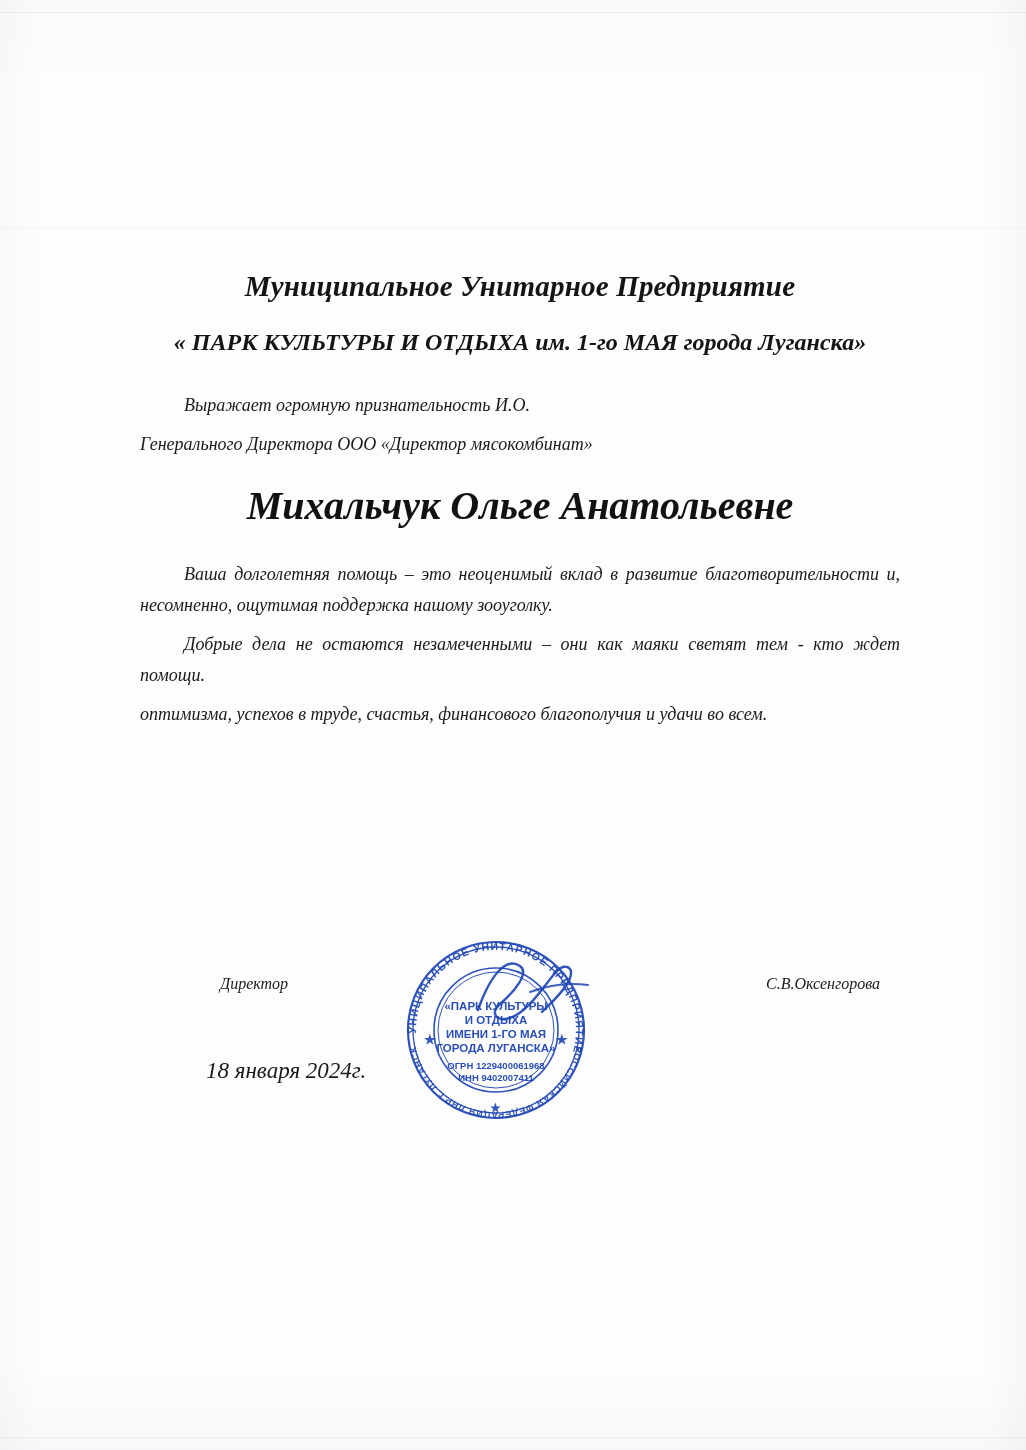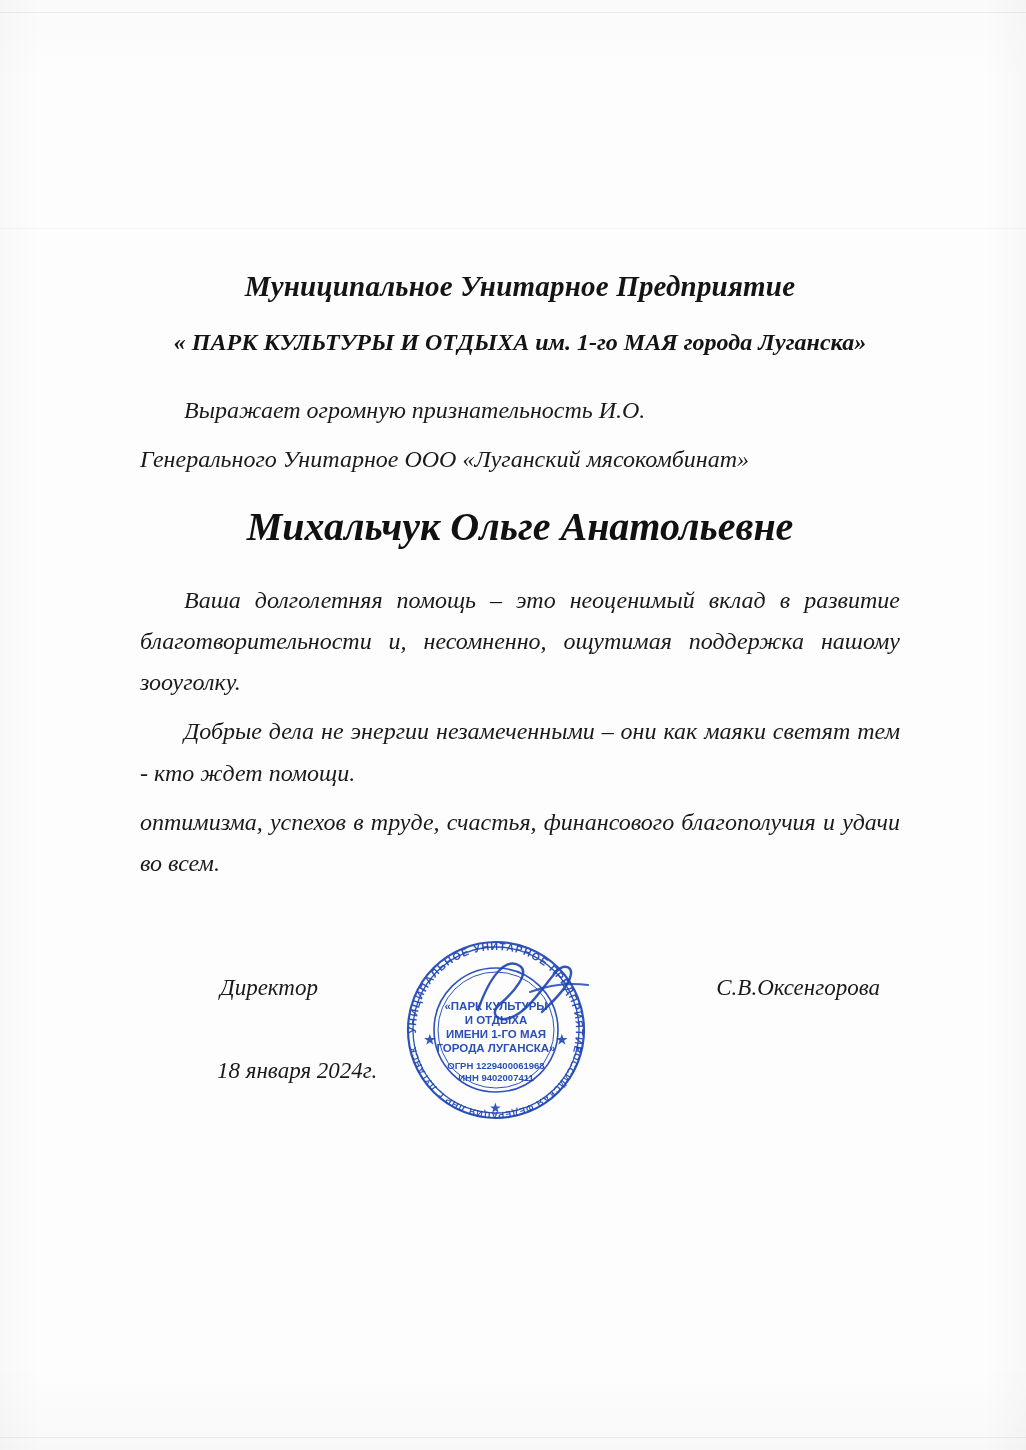--- a/index.html
+++ b/index.html
@@ -54,21 +54,21 @@
     font-style: italic;
     font-weight: bold;
     font-size: 24px;
     color: #141414;
     margin: 0 0 34px 0;
     white-space: nowrap;
   }
 
   .para {
     font-style: italic;
-    font-size: 24px;
+    font-size: 18px;
     line-height: 1.72;
     text-align: justify;
     text-justify: inter-word;
     margin: 0 0 8px 0;
     color: #1a1a1a;
   }
   .para.indent {
     text-indent: 44px;
   }
   .para.nojustify {
@@ -86,28 +86,28 @@
 
   .signature-row {
     position: absolute;
     left: 140px;
     top: 975px;
     width: 760px;
     display: flex;
     justify-content: space-between;
     align-items: baseline;
     font-style: italic;
-    font-size: 23px;
+    font-size: 16px;
   }
   .sign-left { padding-left: 80px; }
   .sign-right { padding-right: 20px; }
 
   .date-line {
     position: absolute;
-    left: 217px;
+    left: 206px;
     top: 1058px;
     font-style: italic;
     font-size: 23px;
   }
 
   
   .stamp {
     position: absolute;
     left: 398px;
     top: 932px;
@@ -136,27 +136,27 @@
   <div class="scan-line" style="top:1437px;"></div>
 
   <div class="content">
 
     <h1 class="org-title">Муниципальное Унитарное Предприятие</h1>
 
     <h2 class="org-subtitle">« ПАРК КУЛЬТУРЫ И ОТДЫХА им. 1-го МАЯ города Луганска»</h2>
 
     <p class="para indent">Выражает огромную признательность И.О.</p>
 
-    <p class="para nojustify">Генерального Унитарное  ООО «Луганский мясокомбинат»</p>
+    <p class="para nojustify">Генерального Директора  ООО «Директор мясокомбинат»</p>
 
     <div class="recipient">Михальчук Ольге Анатольевне</div>
 
     <p class="para indent">Ваша долголетняя помощь – это неоценимый вклад в развитие благотворительности и, несомненно, ощутимая поддержка нашому зооуголку.</p>
 
-    <p class="para indent">Добрые дела не энергии незамеченными – они как маяки светят тем - кто ждет помощи.</p>
+    <p class="para indent">Добрые дела не остаются незамеченными – они как маяки светят тем - кто ждет помощи.</p>
 
 
     <p class="para">оптимизма, успехов в труде, счастья, финансового благополучия и удачи во всем.</p>
   </div>
 
   <div class="signature-row">
     <span class="sign-left">Директор</span>
     <span class="sign-right">С.В.Оксенгорова</span>
   </div>
 

